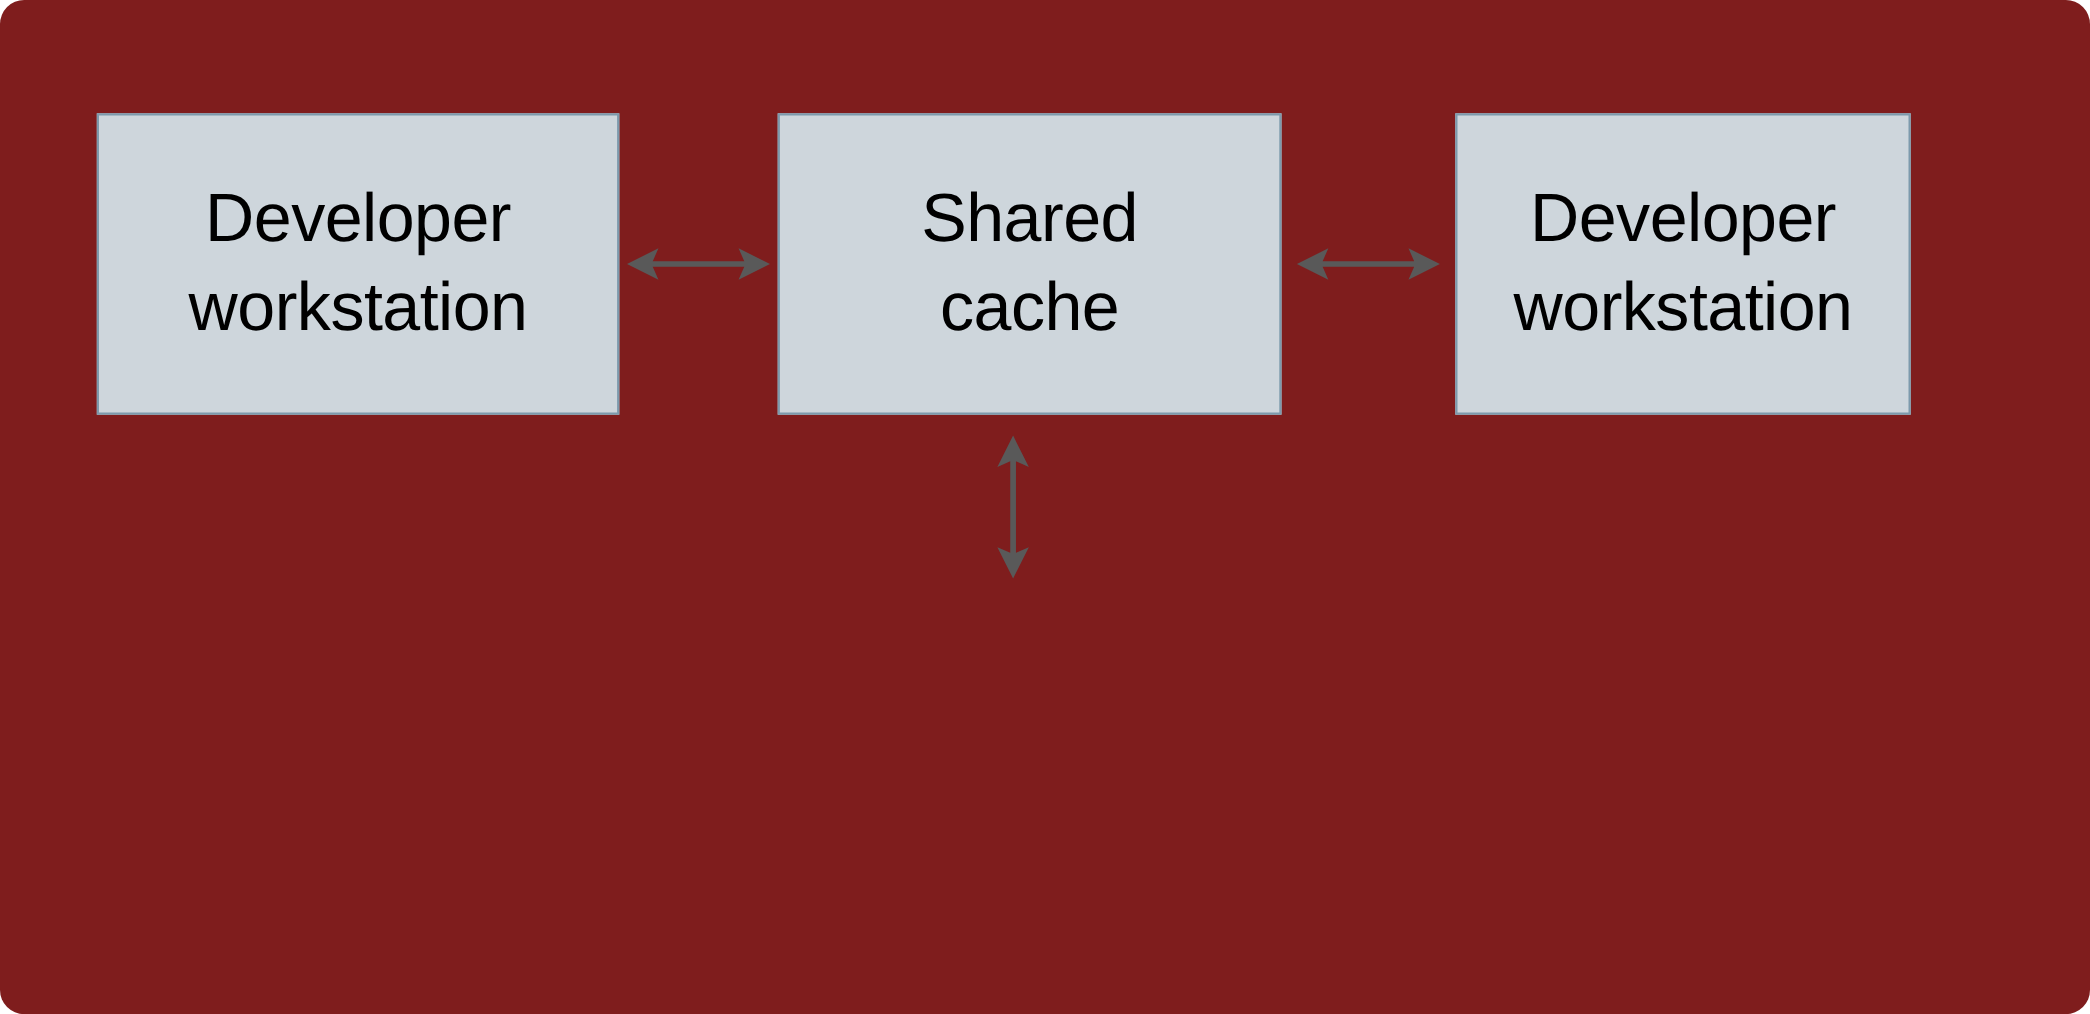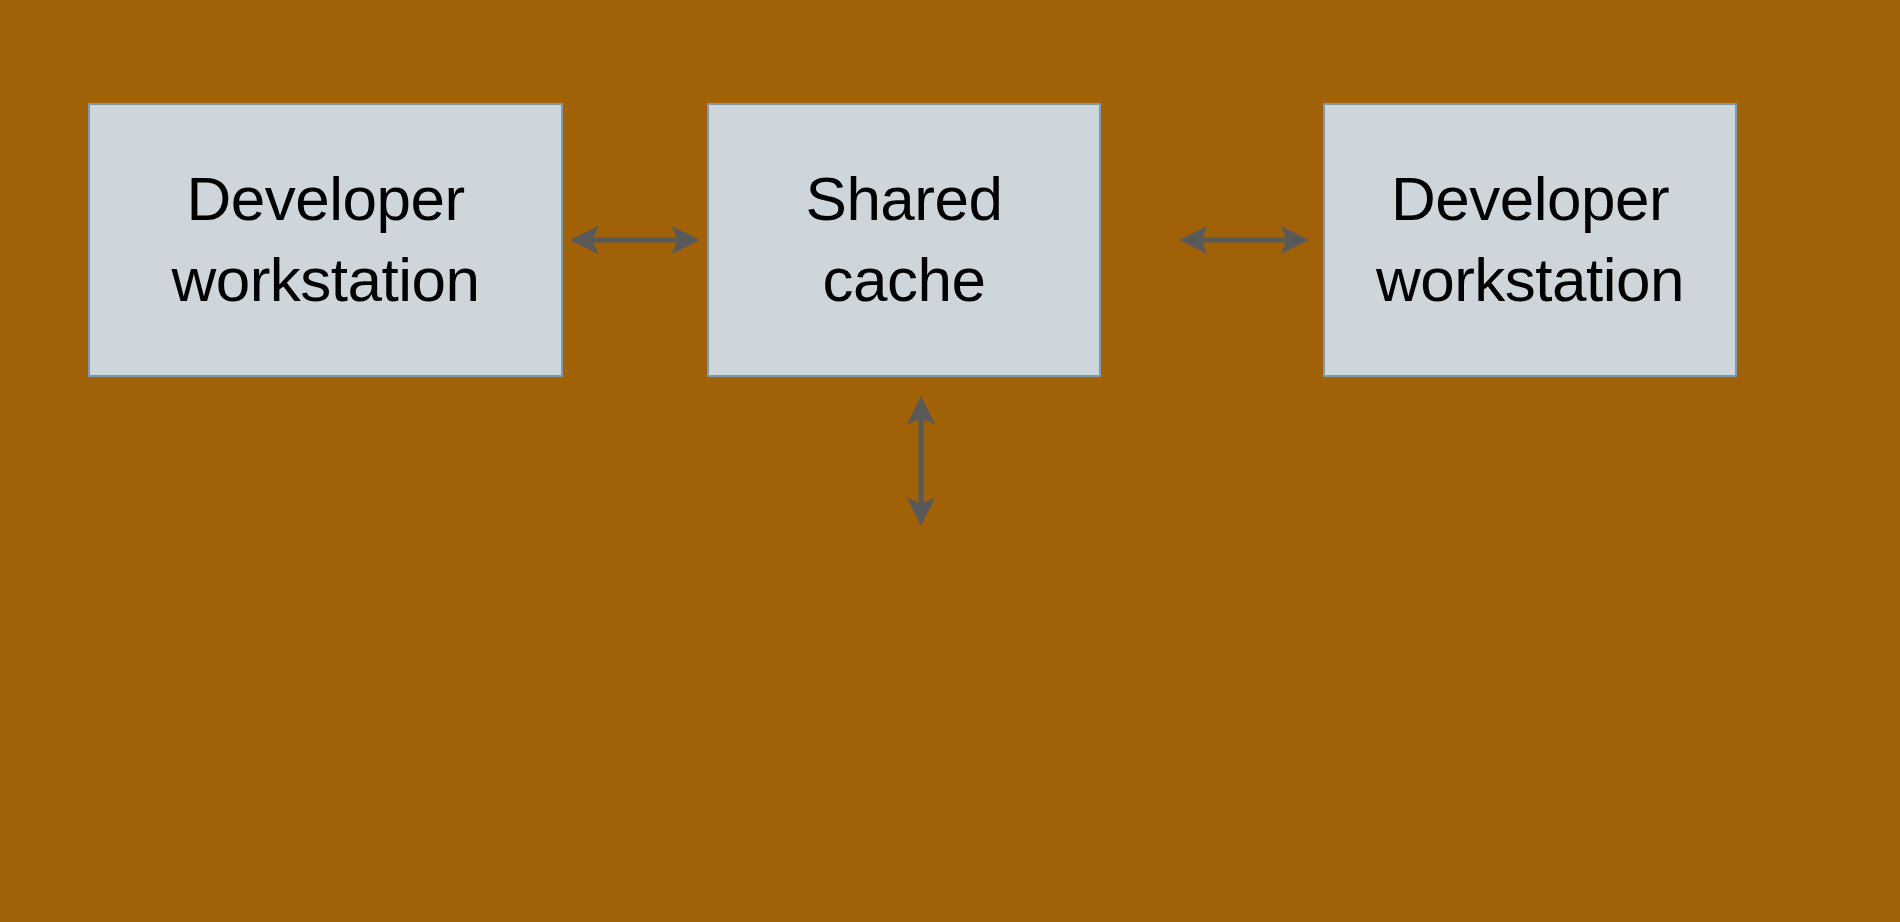--- a/index.html
+++ b/index.html
@@ -42,28 +42,28 @@
   }
   .edge {
     position: absolute;
     pointer-events: none;
   }
   .edge svg { display: block; overflow: visible; }
 </style>
 </head>
 <body>
 
-<div id="canvas" style="background: #a16207;">
+<div id="canvas" style="background: #7f1d1d; border-radius: 22px;">
 
   <div class="node" id="node-0" style="left: 88px; top: 103px; width: 475px; height: 274px; background: rgb(206, 214, 220); border-color: rgb(125, 154, 172); color: rgb(0, 0, 0);">
     <span class="node-label">Developer
 workstation</span>
   </div>
 
-  <div class="node" id="node-1" style="left: 707px; top: 103px; width: 394px; height: 274px; background: rgb(206, 214, 220); border-color: rgb(125, 154, 172); color: rgb(0, 0, 0);">
+  <div class="node" id="node-1" style="left: 707px; top: 103px; width: 458px; height: 274px; background: rgb(206, 214, 220); border-color: rgb(125, 154, 172); color: rgb(0, 0, 0);">
     <span class="node-label">Shared
 cache</span>
   </div>
 
   <div class="node" id="node-2" style="left: 1323px; top: 103px; width: 414px; height: 274px; background: rgb(206, 214, 220); border-color: rgb(125, 154, 172); color: rgb(0, 0, 0);">
     <span class="node-label">Developer
 workstation</span>
   </div>
 
 

